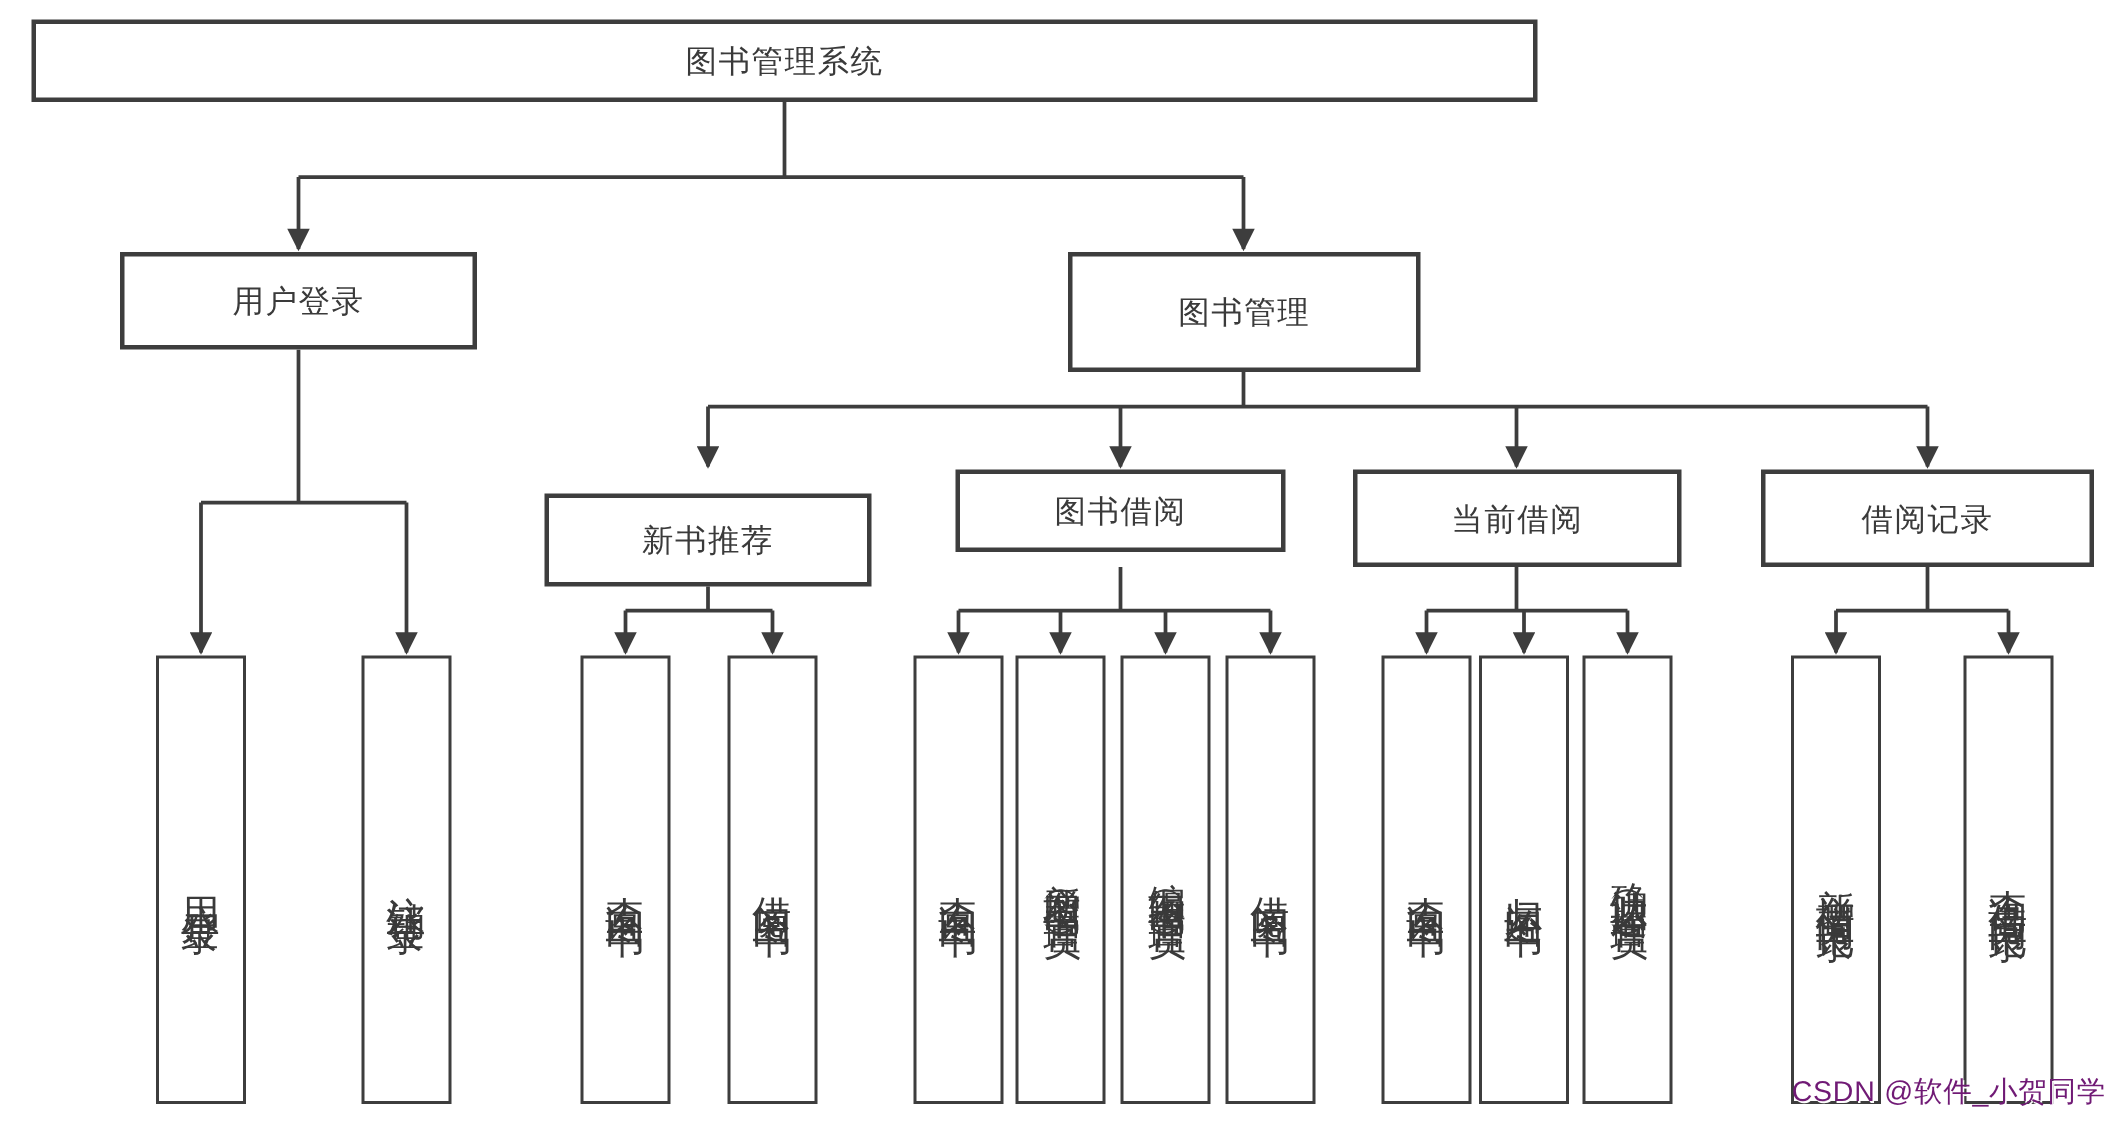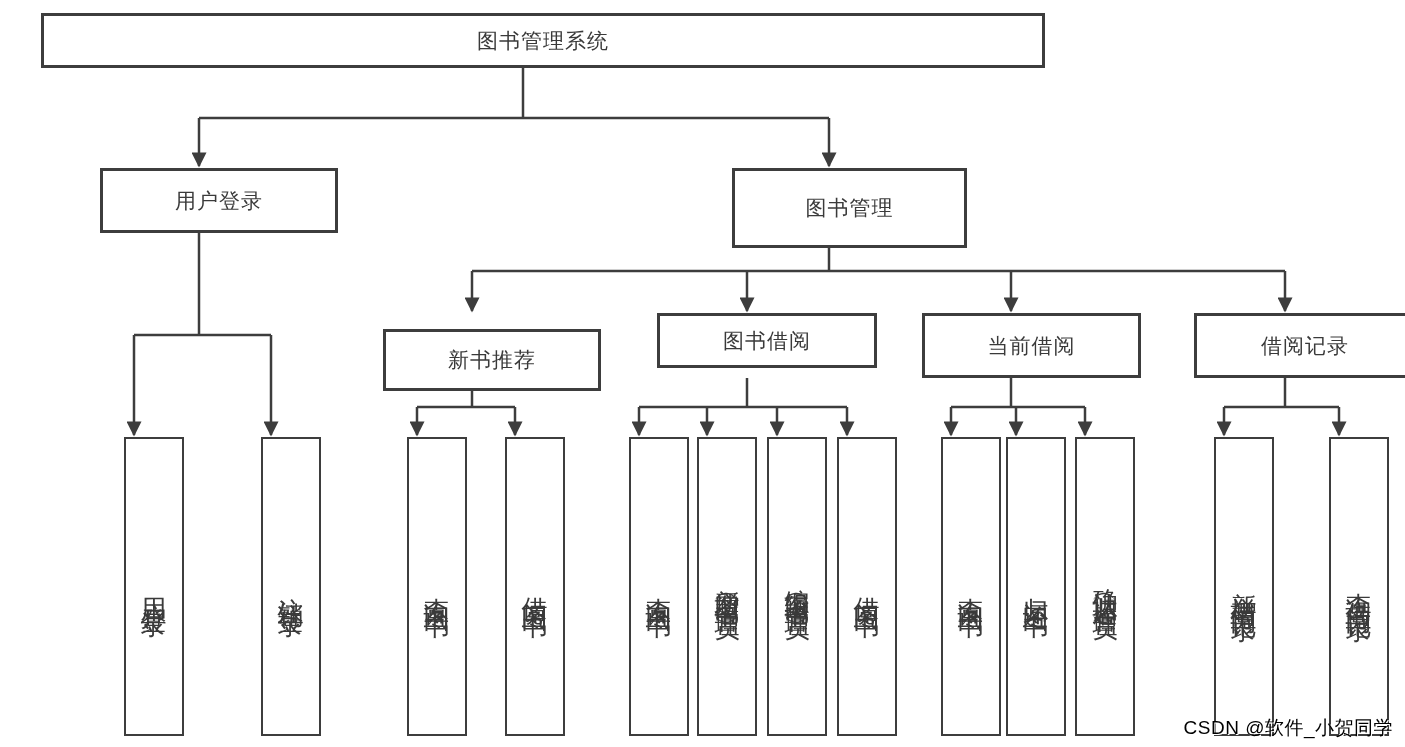--- a/index.html
+++ b/index.html
@@ -8,37 +8,36 @@
     font-family:"Liberation Sans","DejaVu Sans",sans-serif;
     overflow:hidden;
   }
   .stage{position:absolute;inset:0;}
   svg.wires{position:absolute;left:0;top:0;z-index:1;}
   .box{
     position:absolute;z-index:2;background:#ffffff;
     border:3px solid #3d3d3d;box-sizing:border-box;
     display:flex;align-items:center;justify-content:center;
     color:#3a3a3a;
-    margin-left:20px;
   }
   .box .lbl{white-space:nowrap;}
   .lv1{font-size:21px;letter-spacing:1px;}
   .lv2,.lv3{font-size:21px;letter-spacing:1px;}
   .leaf{
     width:60px;height:299px;border-width:2.5px;
   }
   .leaf .lbl{
     writing-mode:vertical-rl;
     font-size:26px;letter-spacing:5px;line-height:1;
     white-space:normal;
   }
   .leaf.long .lbl{font-size:25px;letter-spacing:4px;}
   .watermark{
-    position:absolute;right:12px;bottom:6px;z-index:3;
-    color:#000000;font-size:19px;letter-spacing:0.5px;
+    position:absolute;right:1px;bottom:6px;z-index:3;
+    color:#701a75;font-size:19px;letter-spacing:0.5px;
     text-shadow:1px 1px 0 #ffffff;
   }
 </style>
 </head>
 <body>
 
 <div class="stage">
 
   <svg class="wires" width="1405" height="747" viewBox="0 0 1405 747">
     <defs>

